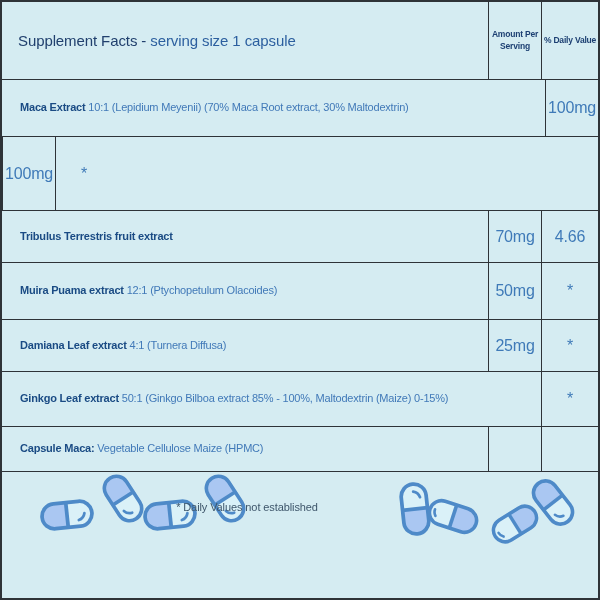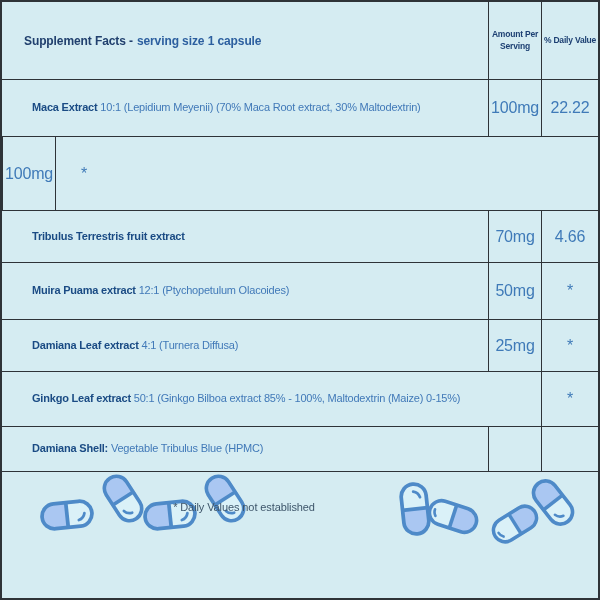--- a/index.html
+++ b/index.html
@@ -33,40 +33,40 @@
     text-align:center;
   }
   .c3{
     width:57px;
     display:flex;align-items:center;justify-content:center;
     box-sizing:border-box;
     border-left:1.6px solid #2e3338;
     text-align:left;
   }
   .txt{
-    margin:16px;
+    margin:4px;
     font-size:11px;
     line-height:1.55;
     letter-spacing:-0.2px;
     color:#4179b8;
     text-indent:9px;
   }
   .txt b{color:#1a4b84;font-weight:bold;}
-  .title{margin:8px;font-size:12px;font-weight:bold;text-indent:9px;letter-spacing:-0.1px;}
+  .title{margin:2px;font-size:15px;font-weight:normal;text-indent:9px;letter-spacing:-0.1px;}
   .tmain{color:#21406e;}
   .tsub{color:#2c5f9f;margin-left:4px;}
   .colhead{
     font-size:8.5px;font-weight:bold;color:#1c3f72;
     line-height:1.4;letter-spacing:-0.2px;
     padding:0 1px;
   }
   .val{font-size:16px;color:#3f7ab8;letter-spacing:-0.2px;}
   .footer{
     position:relative;
-    height:75px;width:484px;
+    height:75px;width:484px;padding-left:6px;
   }
   .note{
     position:absolute;left:0;right:0;top:29px;
     text-align:center;
     font-size:11px;color:#3e566b;letter-spacing:-0.1px;
   }
   .pill{position:absolute;transform-origin:50% 50%;}
 </style>
 </head>
 <body>
@@ -82,23 +82,20 @@
       <div class="c3 colhead">% Daily Value</div>
     </div>
 
     <div class="row" style="height:57px">
       <div class="c1">
         <p class="txt"><b>Maca Extract</b><span> 10:1 (Lepidium Meyenii) (70% Maca Root extract, 30% Maltodextrin)</span></p>
       </div>
       <div class="c2">
           <span class="val">100mg</span>
         </div>
-      <div class="c3">
-          <span class="val">22.22</span>
-        </div>
     </div>
 
     <div class="row" style="height:74px">
       <div class="c2">
           <span class="val">100mg</span>
         </div>
       <div class="c3">
           <span class="val">*</span>
         </div>
     </div>
@@ -144,21 +141,21 @@
       <div class="c1">
         <p class="txt"><b>Ginkgo Leaf extract</b><span> 50:1 (Ginkgo Bilboa extract 85% - 100%, Maltodextrin (Maize) 0-15%)</span></p>
       </div>
       <div class="c3">
           <span class="val">*</span>
         </div>
     </div>
 
     <div class="row" style="height:45px">
       <div class="c1">
-        <p class="txt"><b>Damiana Shell:</b><span> Vegetable Tribulus Blue (HPMC)</span></p>
+        <p class="txt"><b>Capsule Maca:</b><span> Vegetable Cellulose Maize (HPMC)</span></p>
       </div>
       <div class="c2">
           <span class="val"></span>
         </div>
       <div class="c3">
           <span class="val"></span>
         </div>
     </div>
 
   </div>

